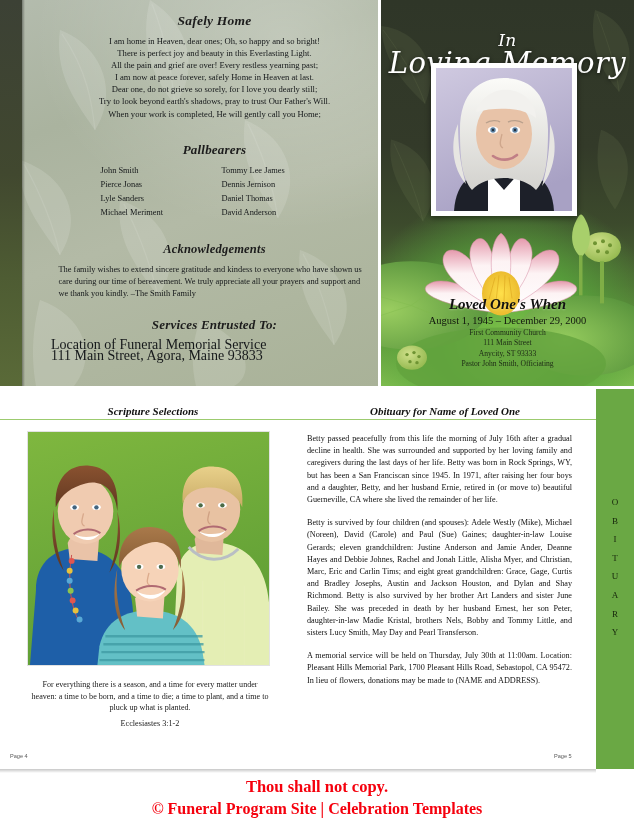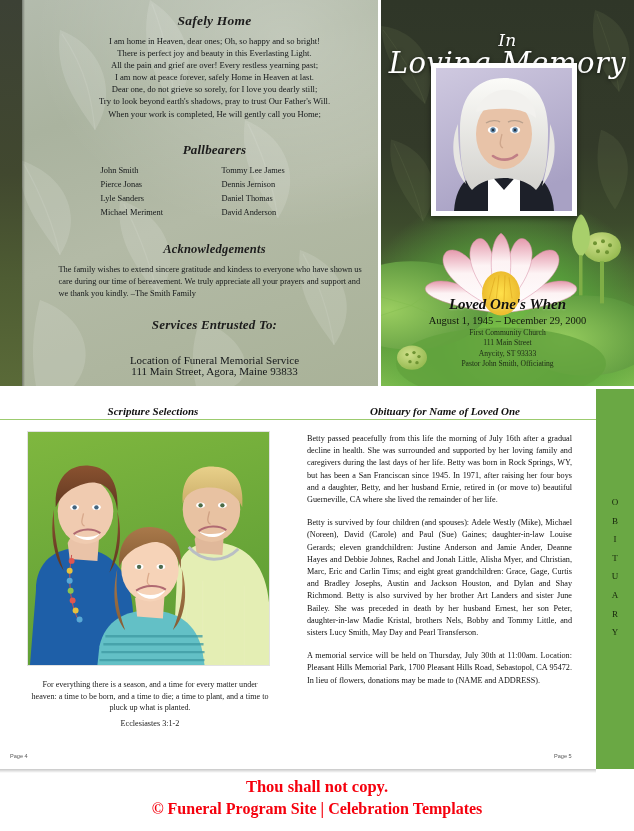--- a/index.html
+++ b/index.html
@@ -55,21 +55,21 @@
   }
 
   .t-ack { font-size: 12.5px; margin-top: 23px; }
   .ack-body {
     margin: 7px auto 16px; width: 312px; text-align: left;
     font-size: 8.4px; line-height: 12.3px; color: #15181a;
   }
 
   .t-serv { font-size: 13px; }
   .serv-body {
-    margin-top: 22px; text-align: center; font-size: 11px;
+    margin-top: 6px; font-size: 14px;
     line-height: 11.6px; color: #15181a;
   }
 
   
   .panel-right {
     position: absolute; left: 381px; top: 0; width: 253px; height: 386px;
     overflow: hidden;
     background:
       radial-gradient(90% 55% at 50% 88%, #7fc14a 0%, #59a63c 30%, rgba(60,120,50,0) 70%),
       linear-gradient(180deg, #2f3628 0%, #333a29 38%, #3c4a2c 58%, #4c6a33 74%, #69a040 90%, #8bc456 100%);

